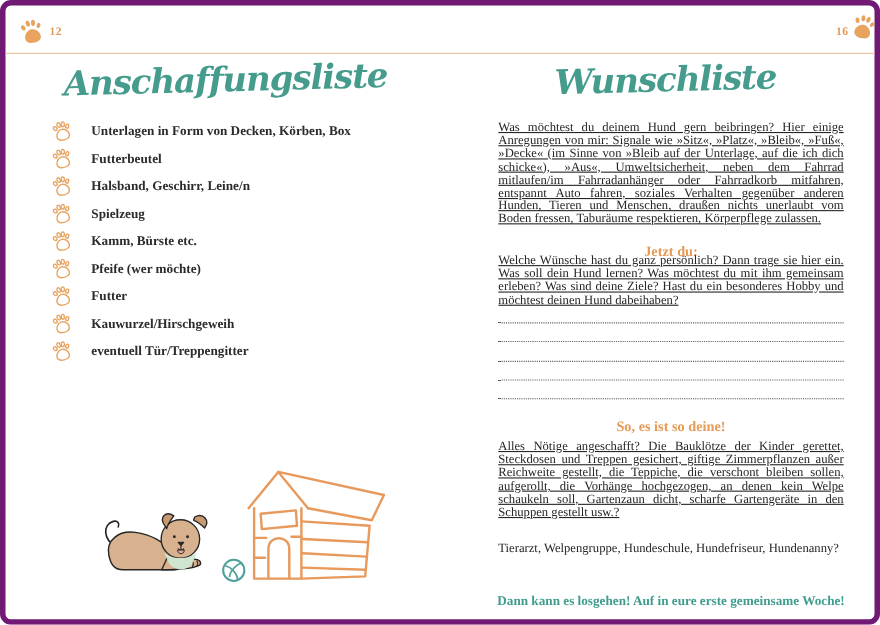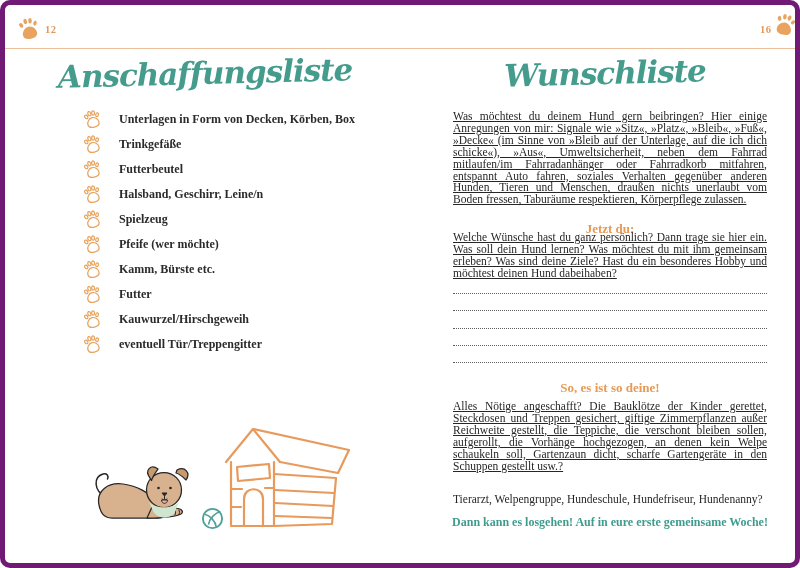--- a/index.html
+++ b/index.html
@@ -37,21 +37,21 @@
     position:absolute;top:50px;left:0;width:100%;
     margin:0;text-align:center;
     font-family:"DejaVu Serif", serif;
     font-style:italic;font-weight:bold;
     font-size:31px;letter-spacing:-1px;
     color:#459c8c;
     transform:rotate(-1.5deg);
   }
 
   
-  .checklist{position:absolute;left:0;top:102px;width:400px;padding-left:36px;}
+  .checklist{position:absolute;left:0;top:102px;width:400px;}
   .check-item{
     display:flex;align-items:center;
     height:25px;padding-left:42px;
   }
   .check-bullet{width:19px;height:19px;flex:0 0 19px;transform:rotate(-14deg);}
   .check-bullet svg{width:100%;height:100%;}
   .check-label{
     margin-left:17px;
     font-size:12px;font-weight:bold;color:#2b2b2b;
   }
@@ -68,21 +68,21 @@
   .orange-heading{
     position:absolute;left:48px;width:314px;text-align:center;
     font-size:13px;font-weight:bold;color:#e59a55;
   }
   .heading-now{top:216px;}
   .heading-ready{top:375px;}
   .question{position:absolute;left:48px;width:330px;font-size:11.5px;}
   .q1{top:464px;}
   .q2{top:488px;}
   .closing{
-    position:absolute;left:40px;top:510px;width:330px;text-align:center;
+    position:absolute;left:40px;top:534px;width:330px;text-align:center;
     font-size:12px;font-weight:bold;color:#3f9c8d;
   }
   .dotline{
     position:absolute;left:48px;width:314px;height:0;
     border-bottom:1.7px dotted #5c5c5c;
   }
 
   
   .illu{position:absolute;}
   .illu svg{display:block;width:100%;height:100%;}
@@ -142,32 +142,20 @@
         <div class="check-item">
           <span class="check-bullet"><svg viewBox="0 0 40 40">
               <g fill="none" stroke="#e8a45f" stroke-width="2.6">
                 <path d="M20 16 C27 16 32 23 32 28 C32 34 27 36.5 20 36.5 C13 36.5 8 34 8 28 C8 23 13 16 20 16 Z"></path>
                 <ellipse cx="8.5" cy="11.5" rx="3" ry="4.2" transform="rotate(-26 8.5 11.5)"></ellipse>
                 <ellipse cx="16.5" cy="6.5" rx="3" ry="4.6" transform="rotate(-8 16.5 6.5)"></ellipse>
                 <ellipse cx="24.5" cy="7" rx="3" ry="4.6" transform="rotate(10 24.5 7)"></ellipse>
                 <ellipse cx="31.8" cy="12.5" rx="2.8" ry="4" transform="rotate(30 31.8 12.5)"></ellipse>
               </g>
             </svg></span>
-          <span class="check-label">Trinkgefäße</span>
-        </div>
-        <div class="check-item">
-          <span class="check-bullet"><svg viewBox="0 0 40 40">
-              <g fill="none" stroke="#e8a45f" stroke-width="2.6">
-                <path d="M20 16 C27 16 32 23 32 28 C32 34 27 36.5 20 36.5 C13 36.5 8 34 8 28 C8 23 13 16 20 16 Z"></path>
-                <ellipse cx="8.5" cy="11.5" rx="3" ry="4.2" transform="rotate(-26 8.5 11.5)"></ellipse>
-                <ellipse cx="16.5" cy="6.5" rx="3" ry="4.6" transform="rotate(-8 16.5 6.5)"></ellipse>
-                <ellipse cx="24.5" cy="7" rx="3" ry="4.6" transform="rotate(10 24.5 7)"></ellipse>
-                <ellipse cx="31.8" cy="12.5" rx="2.8" ry="4" transform="rotate(30 31.8 12.5)"></ellipse>
-              </g>
-            </svg></span>
           <span class="check-label">Futterbeutel</span>
         </div>
         <div class="check-item">
           <span class="check-bullet"><svg viewBox="0 0 40 40">
               <g fill="none" stroke="#e8a45f" stroke-width="2.6">
                 <path d="M20 16 C27 16 32 23 32 28 C32 34 27 36.5 20 36.5 C13 36.5 8 34 8 28 C8 23 13 16 20 16 Z"></path>
                 <ellipse cx="8.5" cy="11.5" rx="3" ry="4.2" transform="rotate(-26 8.5 11.5)"></ellipse>
                 <ellipse cx="16.5" cy="6.5" rx="3" ry="4.6" transform="rotate(-8 16.5 6.5)"></ellipse>
                 <ellipse cx="24.5" cy="7" rx="3" ry="4.6" transform="rotate(10 24.5 7)"></ellipse>
                 <ellipse cx="31.8" cy="12.5" rx="2.8" ry="4" transform="rotate(30 31.8 12.5)"></ellipse>
@@ -190,33 +178,33 @@
         <div class="check-item">
           <span class="check-bullet"><svg viewBox="0 0 40 40">
               <g fill="none" stroke="#e8a45f" stroke-width="2.6">
                 <path d="M20 16 C27 16 32 23 32 28 C32 34 27 36.5 20 36.5 C13 36.5 8 34 8 28 C8 23 13 16 20 16 Z"></path>
                 <ellipse cx="8.5" cy="11.5" rx="3" ry="4.2" transform="rotate(-26 8.5 11.5)"></ellipse>
                 <ellipse cx="16.5" cy="6.5" rx="3" ry="4.6" transform="rotate(-8 16.5 6.5)"></ellipse>
                 <ellipse cx="24.5" cy="7" rx="3" ry="4.6" transform="rotate(10 24.5 7)"></ellipse>
                 <ellipse cx="31.8" cy="12.5" rx="2.8" ry="4" transform="rotate(30 31.8 12.5)"></ellipse>
               </g>
             </svg></span>
+          <span class="check-label">Kamm, Bürste etc.</span>
+        </div>
+        <div class="check-item">
+          <span class="check-bullet"><svg viewBox="0 0 40 40">
+              <g fill="none" stroke="#e8a45f" stroke-width="2.6">
+                <path d="M20 16 C27 16 32 23 32 28 C32 34 27 36.5 20 36.5 C13 36.5 8 34 8 28 C8 23 13 16 20 16 Z"></path>
+                <ellipse cx="8.5" cy="11.5" rx="3" ry="4.2" transform="rotate(-26 8.5 11.5)"></ellipse>
+                <ellipse cx="16.5" cy="6.5" rx="3" ry="4.6" transform="rotate(-8 16.5 6.5)"></ellipse>
+                <ellipse cx="24.5" cy="7" rx="3" ry="4.6" transform="rotate(10 24.5 7)"></ellipse>
+                <ellipse cx="31.8" cy="12.5" rx="2.8" ry="4" transform="rotate(30 31.8 12.5)"></ellipse>
+              </g>
+            </svg></span>
           <span class="check-label">Pfeife (wer möchte)</span>
-        </div>
-        <div class="check-item">
-          <span class="check-bullet"><svg viewBox="0 0 40 40">
-              <g fill="none" stroke="#e8a45f" stroke-width="2.6">
-                <path d="M20 16 C27 16 32 23 32 28 C32 34 27 36.5 20 36.5 C13 36.5 8 34 8 28 C8 23 13 16 20 16 Z"></path>
-                <ellipse cx="8.5" cy="11.5" rx="3" ry="4.2" transform="rotate(-26 8.5 11.5)"></ellipse>
-                <ellipse cx="16.5" cy="6.5" rx="3" ry="4.6" transform="rotate(-8 16.5 6.5)"></ellipse>
-                <ellipse cx="24.5" cy="7" rx="3" ry="4.6" transform="rotate(10 24.5 7)"></ellipse>
-                <ellipse cx="31.8" cy="12.5" rx="2.8" ry="4" transform="rotate(30 31.8 12.5)"></ellipse>
-              </g>
-            </svg></span>
-          <span class="check-label">Kamm, Bürste etc.</span>
         </div>
         <div class="check-item">
           <span class="check-bullet"><svg viewBox="0 0 40 40">
               <g fill="none" stroke="#e8a45f" stroke-width="2.6">
                 <path d="M20 16 C27 16 32 23 32 28 C32 34 27 36.5 20 36.5 C13 36.5 8 34 8 28 C8 23 13 16 20 16 Z"></path>
                 <ellipse cx="8.5" cy="11.5" rx="3" ry="4.2" transform="rotate(-26 8.5 11.5)"></ellipse>
                 <ellipse cx="16.5" cy="6.5" rx="3" ry="4.6" transform="rotate(-8 16.5 6.5)"></ellipse>
                 <ellipse cx="24.5" cy="7" rx="3" ry="4.6" transform="rotate(10 24.5 7)"></ellipse>
                 <ellipse cx="31.8" cy="12.5" rx="2.8" ry="4" transform="rotate(30 31.8 12.5)"></ellipse>
               </g>

